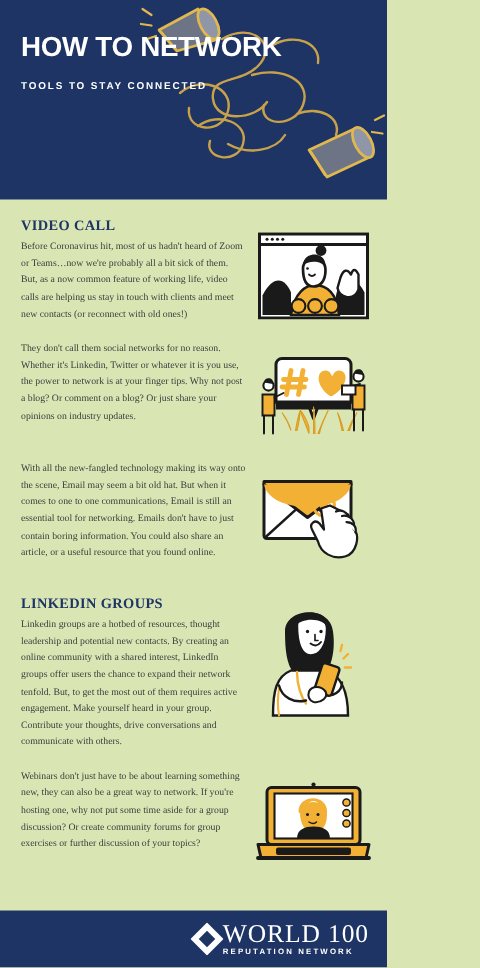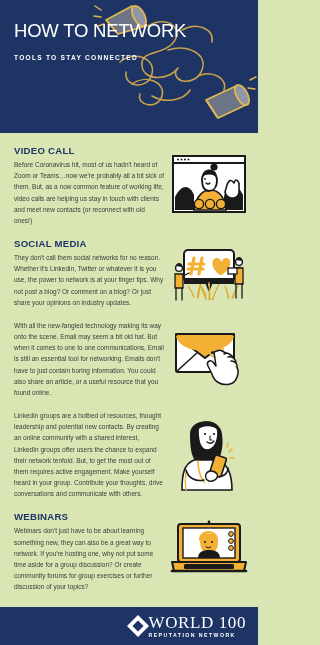--- a/index.html
+++ b/index.html
@@ -23,21 +23,21 @@
     overflow:hidden;
   }
   .header-deco { position:absolute; inset:0; }
   .header-inner {
     position:relative;
     z-index:3;
     padding:20px 14px 0 14px;
   }
   .title {
     color:#ffffff;
-    font-weight:normal;
+    font-weight:bold;
     font-size:18.5px;
     line-height:1.16;
     letter-spacing:-0.2px;
     text-transform:uppercase;
   }
   .subtitle {
     margin-top:13px;
     color:#ffffff;
     font-weight:bold;
     font-size:6.6px;
@@ -46,21 +46,21 @@
   }
 
   
   .body-area { padding:12px 0 0 0; }
   .section {
     display:flex;
     align-items:flex-start;
     padding:0 10px 0 14px;
     margin-bottom:12px;
   }
-  .sec-text { flex:1 1 auto; min-width:0; padding-right:6px; }
+  .sec-text { flex:1 1 auto; min-width:0; padding-right:6px;font-family:Liberation Serif, serif; }
   .sec-heading {
     color:#1e3465;
     font-weight:bold;
     font-size:9.6px;
     letter-spacing:0.25px;
     text-transform:uppercase;
     margin-bottom:3px;
   }
   .sec-body {
     color:#3b3b3b;
@@ -191,21 +191,20 @@
             <circle cx="27" cy="49" r="4.6"></circle>
               <circle cx="38" cy="49" r="4.6"></circle>
               <circle cx="49" cy="49" r="4.6"></circle>
           </g>
         </svg>
       </div>
     </div>
 
     <div class="section social">
       <div class="sec-text">
-        <div class="sec-heading">SOCIAL MEDIA</div>
         <div class="sec-body">They don't call them social networks for no reason. Whether it's Linkedin, Twitter or whatever it is you use, the power to network is at your finger tips. Why not post a blog? Or comment on a blog? Or just share your opinions on industry updates.</div>
       </div>
       <div class="sec-art">
         <svg width="78" height="62" viewBox="0 0 78 62">
 
           <rect x="14" y="6" width="50" height="32" rx="4" fill="#ffffff" stroke="#1a1a1a" stroke-width="2"></rect>
           <path d="M36 38 L42 38 L39 46 Z" fill="#ffffff" stroke="#1a1a1a" stroke-width="2" stroke-linejoin="round"></path>
 
           <path d="M14 34 L64 34 L64 40 L14 40 Z" fill="#1a1a1a"></path>
 
@@ -269,20 +268,21 @@
             <path d="M54 28 C58 26, 62 29, 63 33"></path>
             <path d="M58 31 C62 30, 66 33, 66 37"></path>
             <path d="M61 35 C65 35, 68 38, 67 42"></path>
           </g>
         </svg>
       </div>
     </div>
 
     <div class="section linkedin">
       <div class="sec-text">
+        <div class="sec-heading">LINKEDIN GROUPS</div>
         <div class="sec-body">Linkedin groups are a hotbed of resources, thought leadership and potential new contacts. By creating an online community with a shared interest, LinkedIn groups offer users the chance to expand their network tenfold. But, to get the most out of them requires active engagement. Make yourself heard in your group. Contribute your thoughts, drive conversations and communicate with others.</div>
       </div>
       <div class="sec-art">
         <svg width="74" height="80" viewBox="0 0 74 80">
 
           <path d="M18 22 C18 6, 48 4, 50 22 C52 36, 48 48, 44 50 L24 50 C19 44, 18 34, 18 22 Z" fill="#1a1a1a"></path>
 
           <path d="M26 18 C26 9, 46 9, 46 20 C46 32, 41 38, 35 38 C29 38, 26 30, 26 18 Z" fill="#ffffff" stroke="#1a1a1a" stroke-width="1.6"></path>
 
           <path d="M24 19 C24 6, 48 6, 47 20 C44 13, 30 12, 24 19 Z" fill="#1a1a1a"></path>
@@ -309,21 +309,20 @@
             <path d="M57 40 L60 37"></path>
               <path d="M58 46 L62 46"></path>
               <path d="M55 35 L56 31"></path>
           </g>
         </svg>
       </div>
     </div>
 
     <div class="section webinars">
       <div class="sec-text">
-        <div class="sec-heading">WEBINARS</div>
         <div class="sec-body">Webinars don't just have to be about learning something new, they can also be a great way to network. If you're hosting one, why not put some time aside for a group discussion? Or create community forums for group exercises or further discussion of your topics?</div>
       </div>
       <div class="sec-art">
         <svg width="78" height="56" viewBox="0 0 78 56">
 
           <circle cx="39" cy="3" r="1.4" fill="#1a1a1a"></circle>
 
           <rect x="8" y="5" width="62" height="38" rx="3" fill="#f2b134" stroke="#1a1a1a" stroke-width="2"></rect>
           <rect x="13" y="9" width="52" height="30" fill="#ffffff" stroke="#1a1a1a" stroke-width="1.4"></rect>
 

